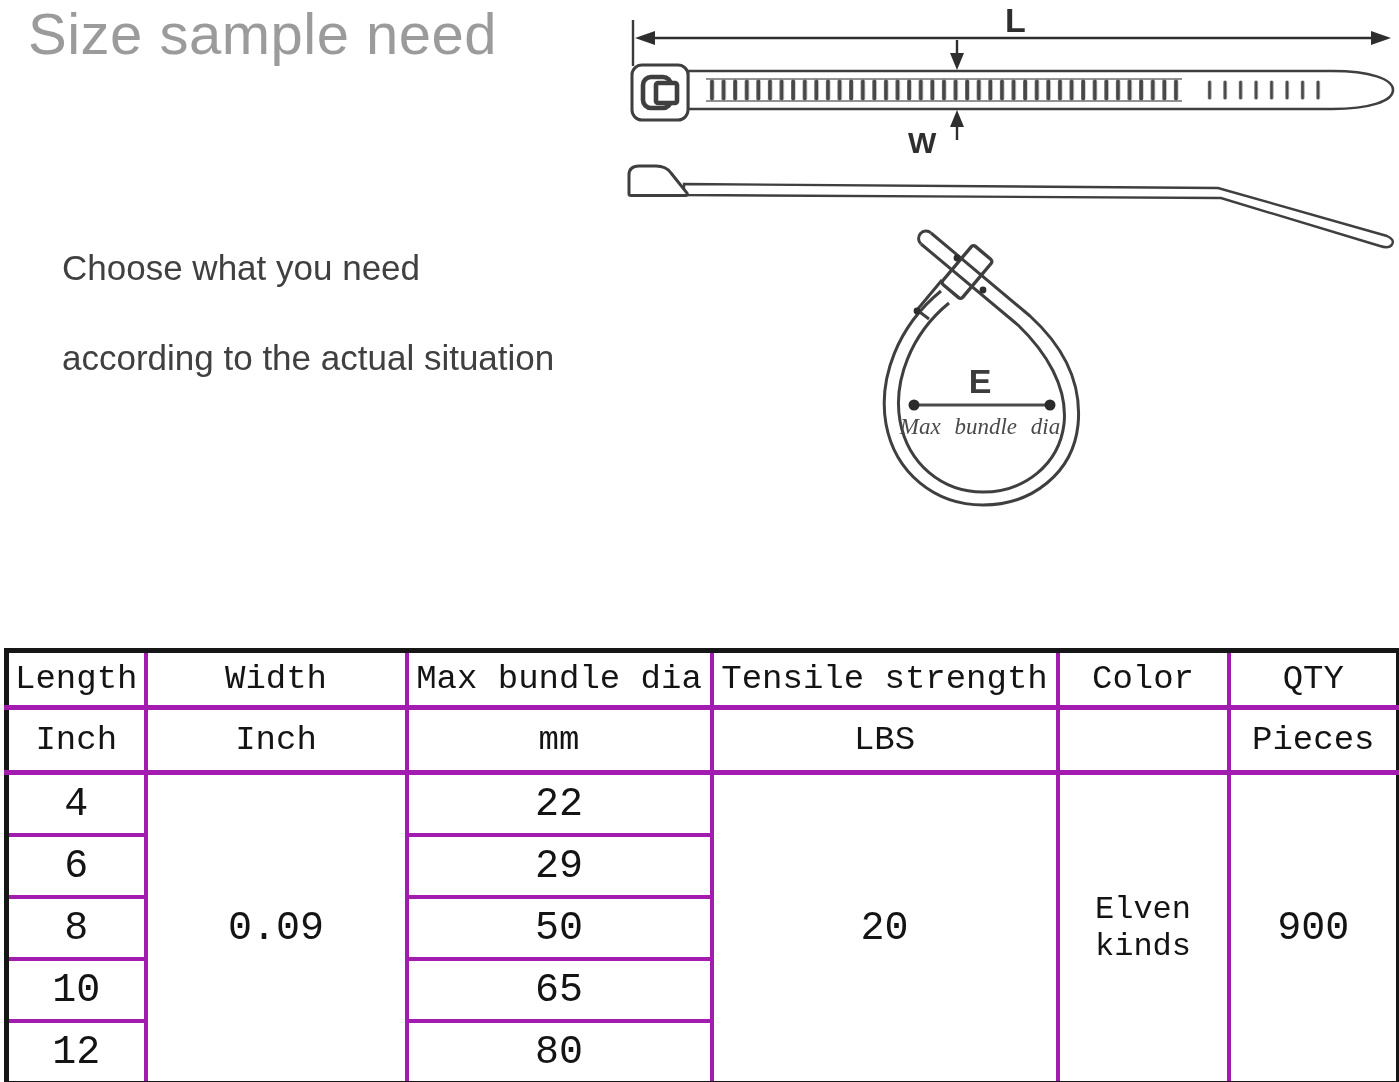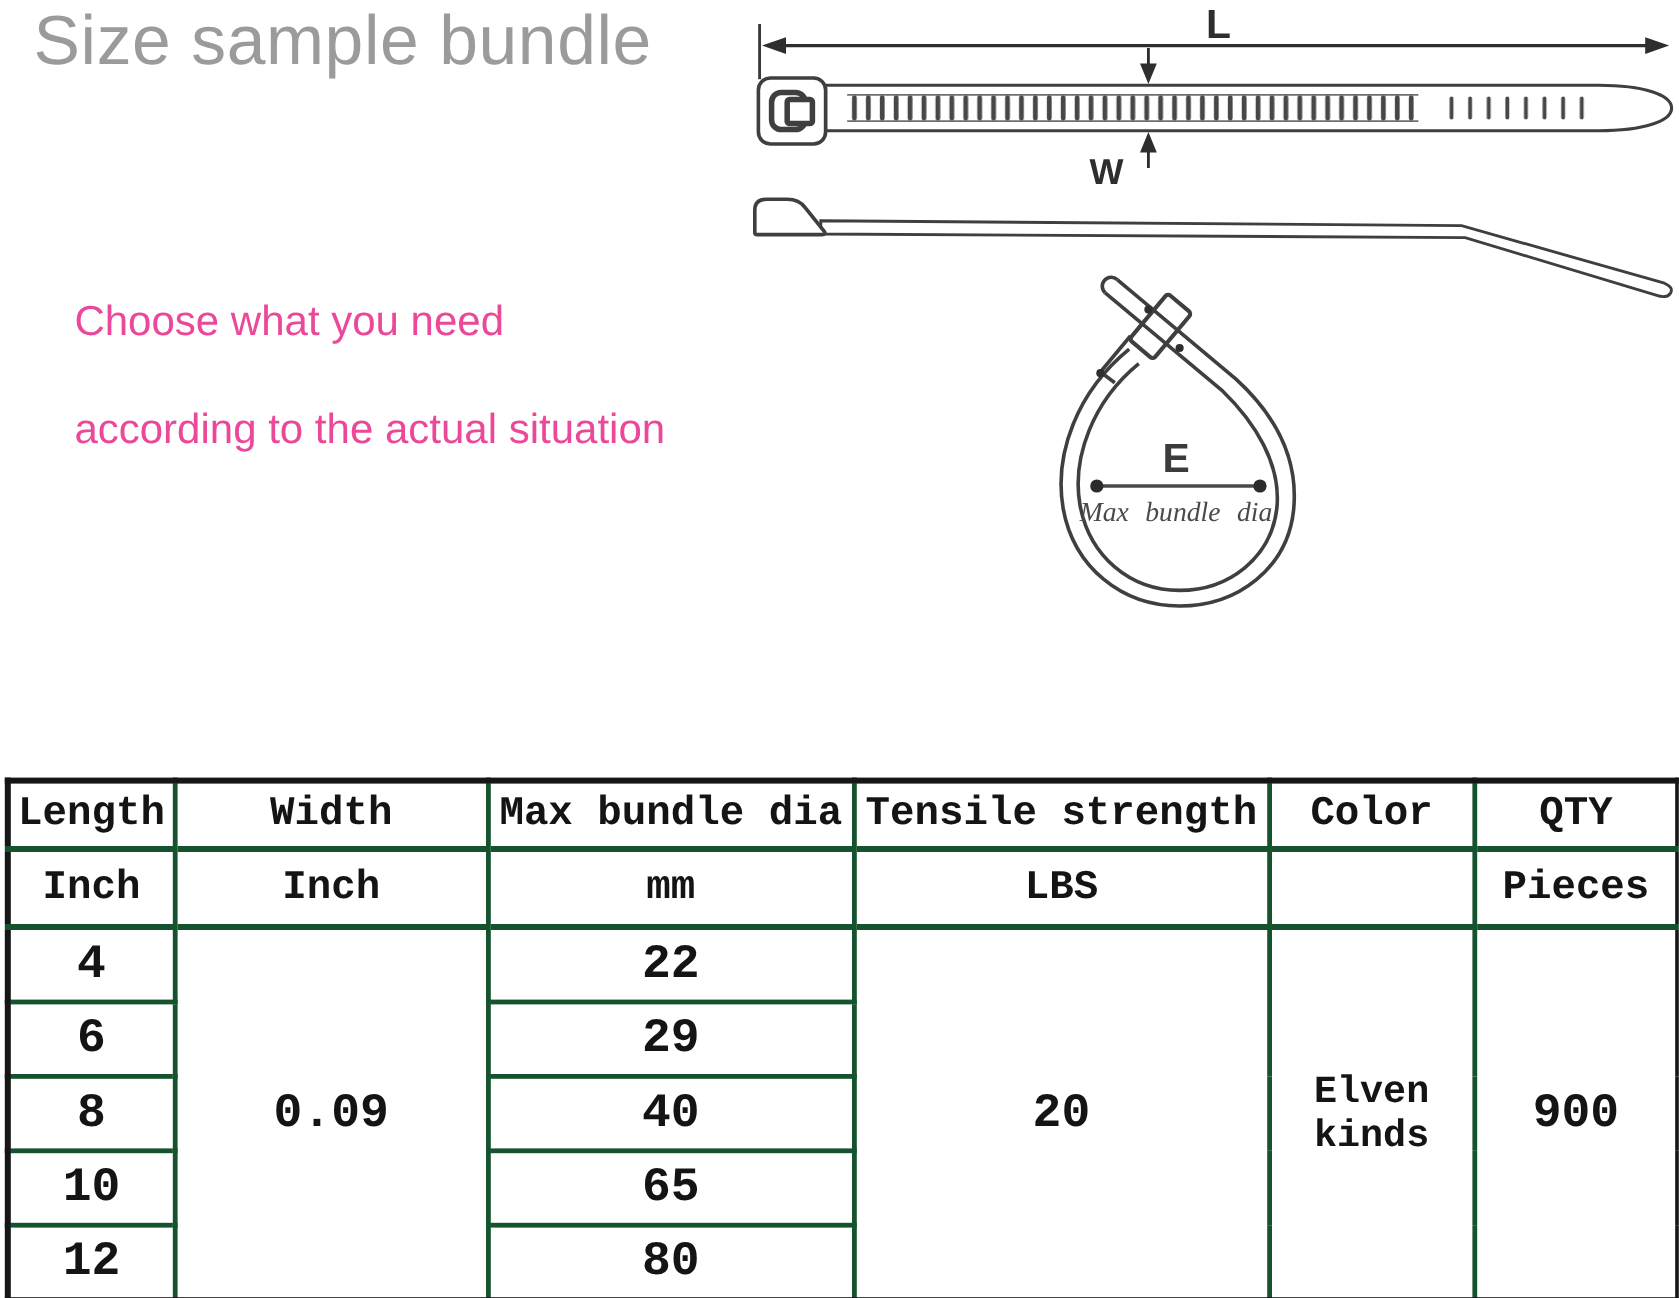--- a/index.html
+++ b/index.html
@@ -5,44 +5,44 @@
   html,body{margin:0;padding:0;}
   body{
     width:1399px;height:1082px;position:relative;overflow:hidden;
     background:#ffffff;font-family:"Liberation Sans",sans-serif;
   }
   .title{
     position:absolute;left:28px;top:0px;margin:0;
     font-size:58px;font-weight:normal;color:#9b9b9b;letter-spacing:0.5px;
   }
   .subtitle{
-    position:absolute;left:62px;color:#ec4899;font-size:35px;white-space:nowrap;
+    position:absolute;left:62px;color:#404040;font-size:35px;white-space:nowrap;
   }
   .subtitle.l1{top:248px;}
   .subtitle.l2{top:338px;text-align:center;}
   svg.diagram{position:absolute;left:600px;top:0px;}
   table.size-table{
     position:absolute;left:4px;top:648px;width:1392px;height:432px;
     border-collapse:collapse;table-layout:fixed;
     font-family:"Liberation Mono","DejaVu Sans Mono",monospace;
     color:#141414;text-align:center;background:#fff;
   }
   table.size-table{border:5px solid #161616;}
-  .size-table th,.size-table td{border:4px solid #14532d;padding:0;font-weight:bold;overflow:hidden;}
+  .size-table th,.size-table td{border:4px solid #a21caf;padding:0;font-weight:normal;overflow:hidden;}
   .size-table tr.hrow th{font-size:34px;height:52px;border-bottom-width:5px;}
   .size-table tr.urow th{font-size:34px;height:60px;border-bottom-width:5px;}
   .size-table td{font-size:40px;height:58px;}
   .size-table td.small{font-size:32px;}
 </style>
 </head>
 <body>
 
 <div>
 
-  <h1 class="title">Size sample bundle</h1>
+  <h1 class="title">Size sample need</h1>
   <div class="subtitle l1">Choose what you need</div>
   <div class="subtitle l2">according to the actual situation</div>
 
   <svg class="diagram" width="799" height="545" viewBox="600 0 799 545" xmlns="http://www.w3.org/2000/svg">
     <defs>
       <pattern id="teeth" patternUnits="userSpaceOnUse" x="706" y="79" width="11.6" height="22">
         <rect x="4" y="0.5" width="4" height="21" rx="2" fill="#474747"></rect>
       </pattern>
       <pattern id="ticks" patternUnits="userSpaceOnUse" x="1202" y="80" width="15.5" height="20">
         <rect x="6" y="0.5" width="3.2" height="19" rx="1.6" fill="#474747"></rect>
@@ -136,21 +136,21 @@
         <td rowspan="5">20</td>
         <td rowspan="5" class="small">Elven kinds</td>
         <td rowspan="5">900</td>
       </tr>
       <tr class="drow">
         <td>6</td>
         <td>29</td>
       </tr>
       <tr class="drow">
         <td>8</td>
-        <td>40</td>
+        <td>50</td>
       </tr>
       <tr class="drow">
         <td>10</td>
         <td>65</td>
       </tr>
       <tr class="drow">
         <td>12</td>
         <td>80</td>
       </tr>
     </tbody>

